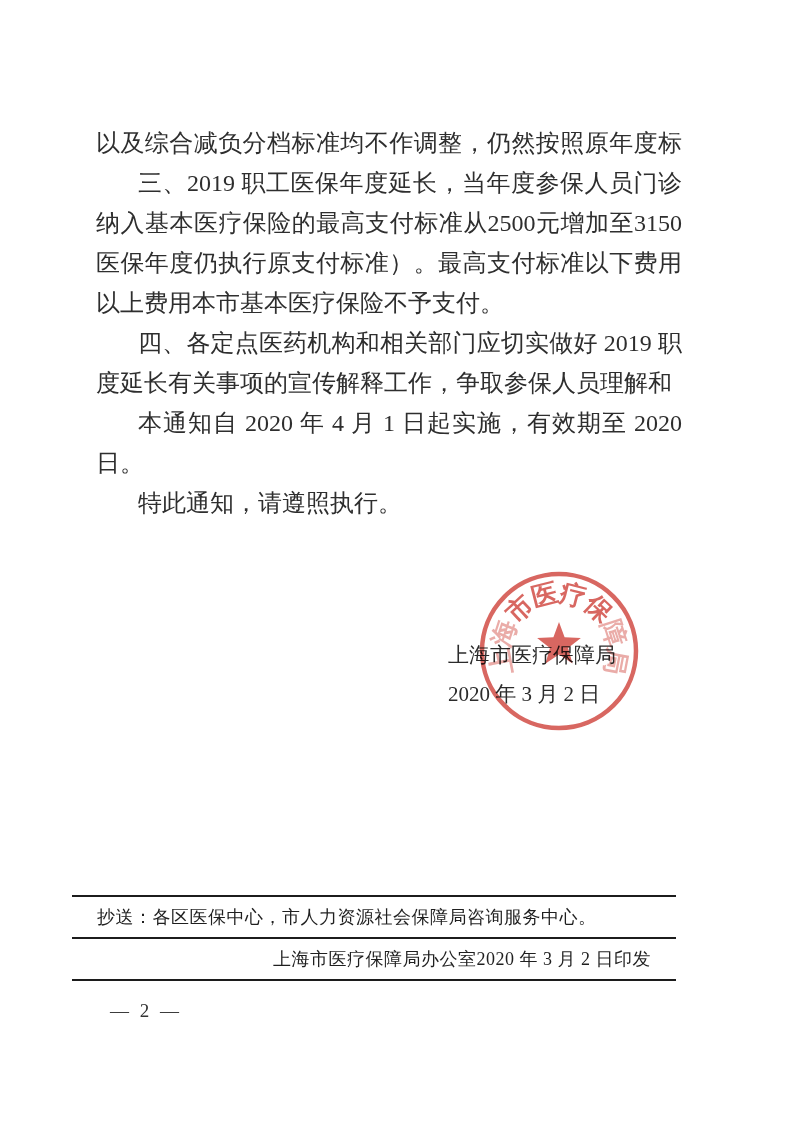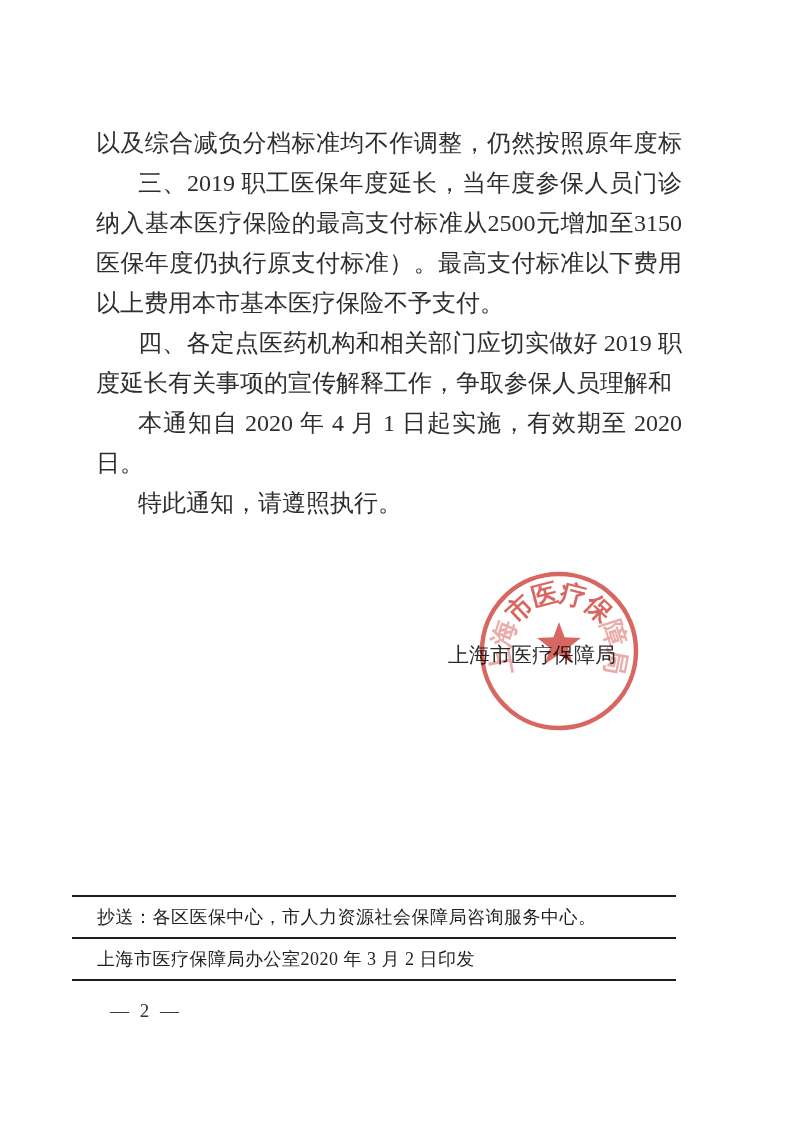--- a/index.html
+++ b/index.html
@@ -81,21 +81,21 @@
     line-height: 40px;
     padding-left: 25px;
     font-size: 18px;
     letter-spacing: 0.5px;
   }
   .issuer-row {
     height: 40px;
     line-height: 40px;
     padding: 0 25px;
     display: flex;
-    justify-content: flex-start;
+    justify-content: flex-end;
     font-size: 18px;
     letter-spacing: 0.5px;
   }
   
   .page-number {
     position: absolute;
     left: 110px;
     top: 1000px;
     font-size: 19px;
     letter-spacing: 3px;
@@ -115,20 +115,21 @@
     <div class="line">以上费用本市基本医疗保险不予支付。</div>
     <div class="line indent justify">四、各定点医药机构和相关部门应切实做好 2019 职工医保年</div>
     <div class="line">度延长有关事项的宣传解释工作，争取参保人员理解和支持。</div>
     <div class="line indent justify">本通知自 2020 年 4 月 1 日起实施，有效期至 2020 年 6 月 30</div>
     <div class="line">日。</div>
     <div class="line indent">特此通知，请遵照执行。</div>
   </div>
 
   <div class="signature">
     <div class="sig-line">上海市医疗保障局</div>
+    <div class="sig-line">2020 年 3 月 2 日</div>
   </div>
 
   <svg class="stamp" viewBox="0 0 170 170" xmlns="http://www.w3.org/2000/svg">
     <circle cx="85" cy="85" r="77" fill="none" stroke="#d0453e" stroke-width="4.5"></circle>
     <polygon fill="#d0453e" points="85,56 90.6,71.2 106.9,71.9 94.1,82 98.5,97.6 85,88.6 71.5,97.6 75.9,82 63.1,71.9 79.4,71.2"></polygon>
     <g fill="#d0453e">
       <text class="faint" transform="translate(27.0,95.7) rotate(-100.6)" dy="9">上</text>
       <text class="faint" transform="translate(29.9,67.0) rotate(-71.9)" dy="9">海</text>
       <text transform="translate(45.4,42.6) rotate(-43.1)" dy="9">市</text>
       <text transform="translate(70.6,28.8) rotate(-14.4)" dy="9">医</text>

